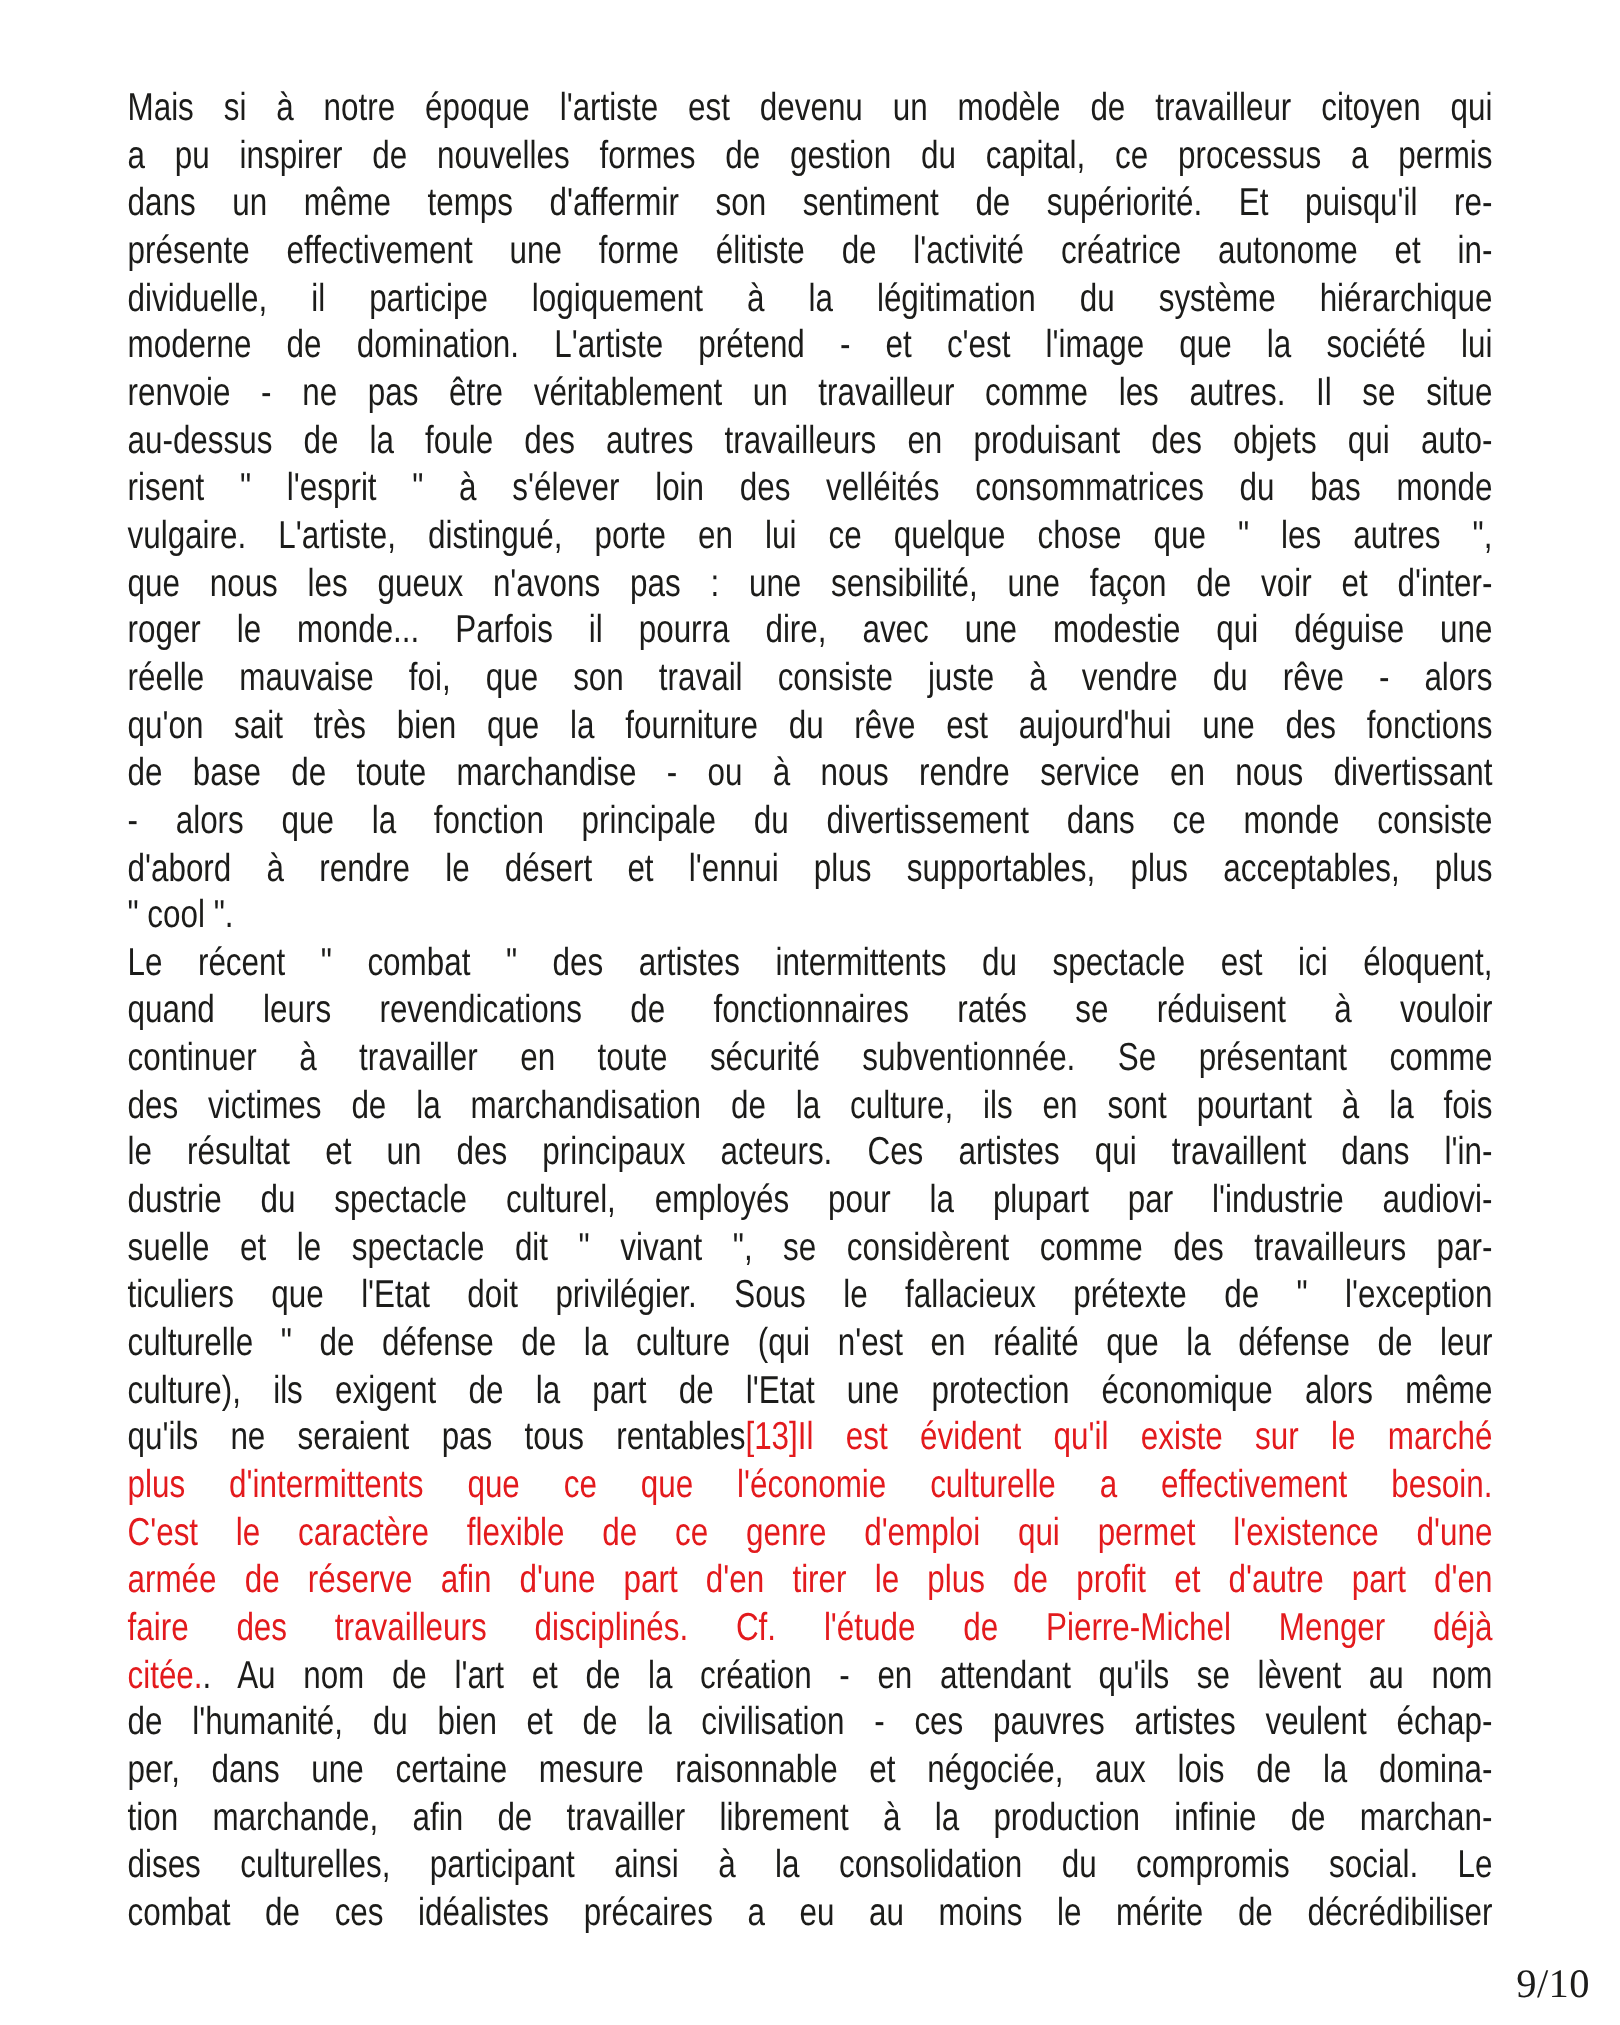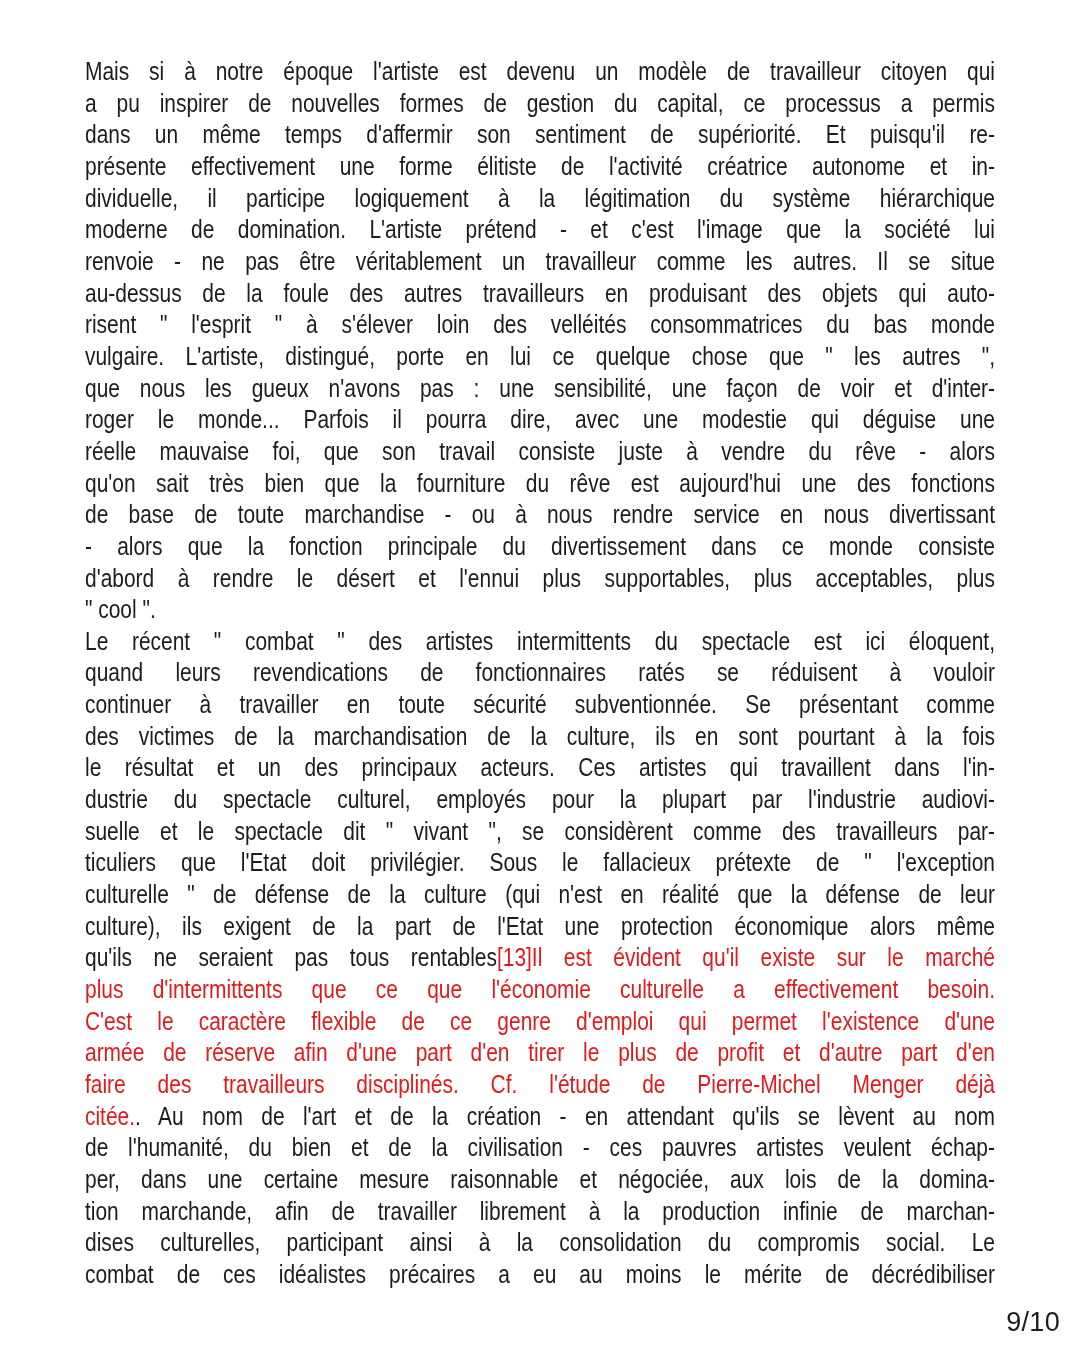--- a/index.html
+++ b/index.html
@@ -30,20 +30,21 @@
     text-align:justify;
     text-align-last:justify;
     white-space:normal;
   }
   .line.left { text-align-last:left; }
   .seg.red { color:var(--red); }
   .page-number {
     position:absolute; right:20px; bottom:12px;
     font-size:27px; color:var(--ink);
     letter-spacing:0.3px;
+    font-family:Liberation Serif, serif;
   }
 </style>
 </head>
 <body>
 
 <div class="page">
   <div class="text-block" id="text-block">
       <div class="line"><span class="seg ink">Mais si à notre époque l'artiste est devenu un modèle de travailleur citoyen qui</span></div>
       <div class="line"><span class="seg ink">a pu inspirer de nouvelles formes de gestion du capital, ce processus a permis</span></div>
       <div class="line"><span class="seg ink">dans un même temps d'affermir son sentiment de supériorité. Et puisqu'il re-</span></div>

